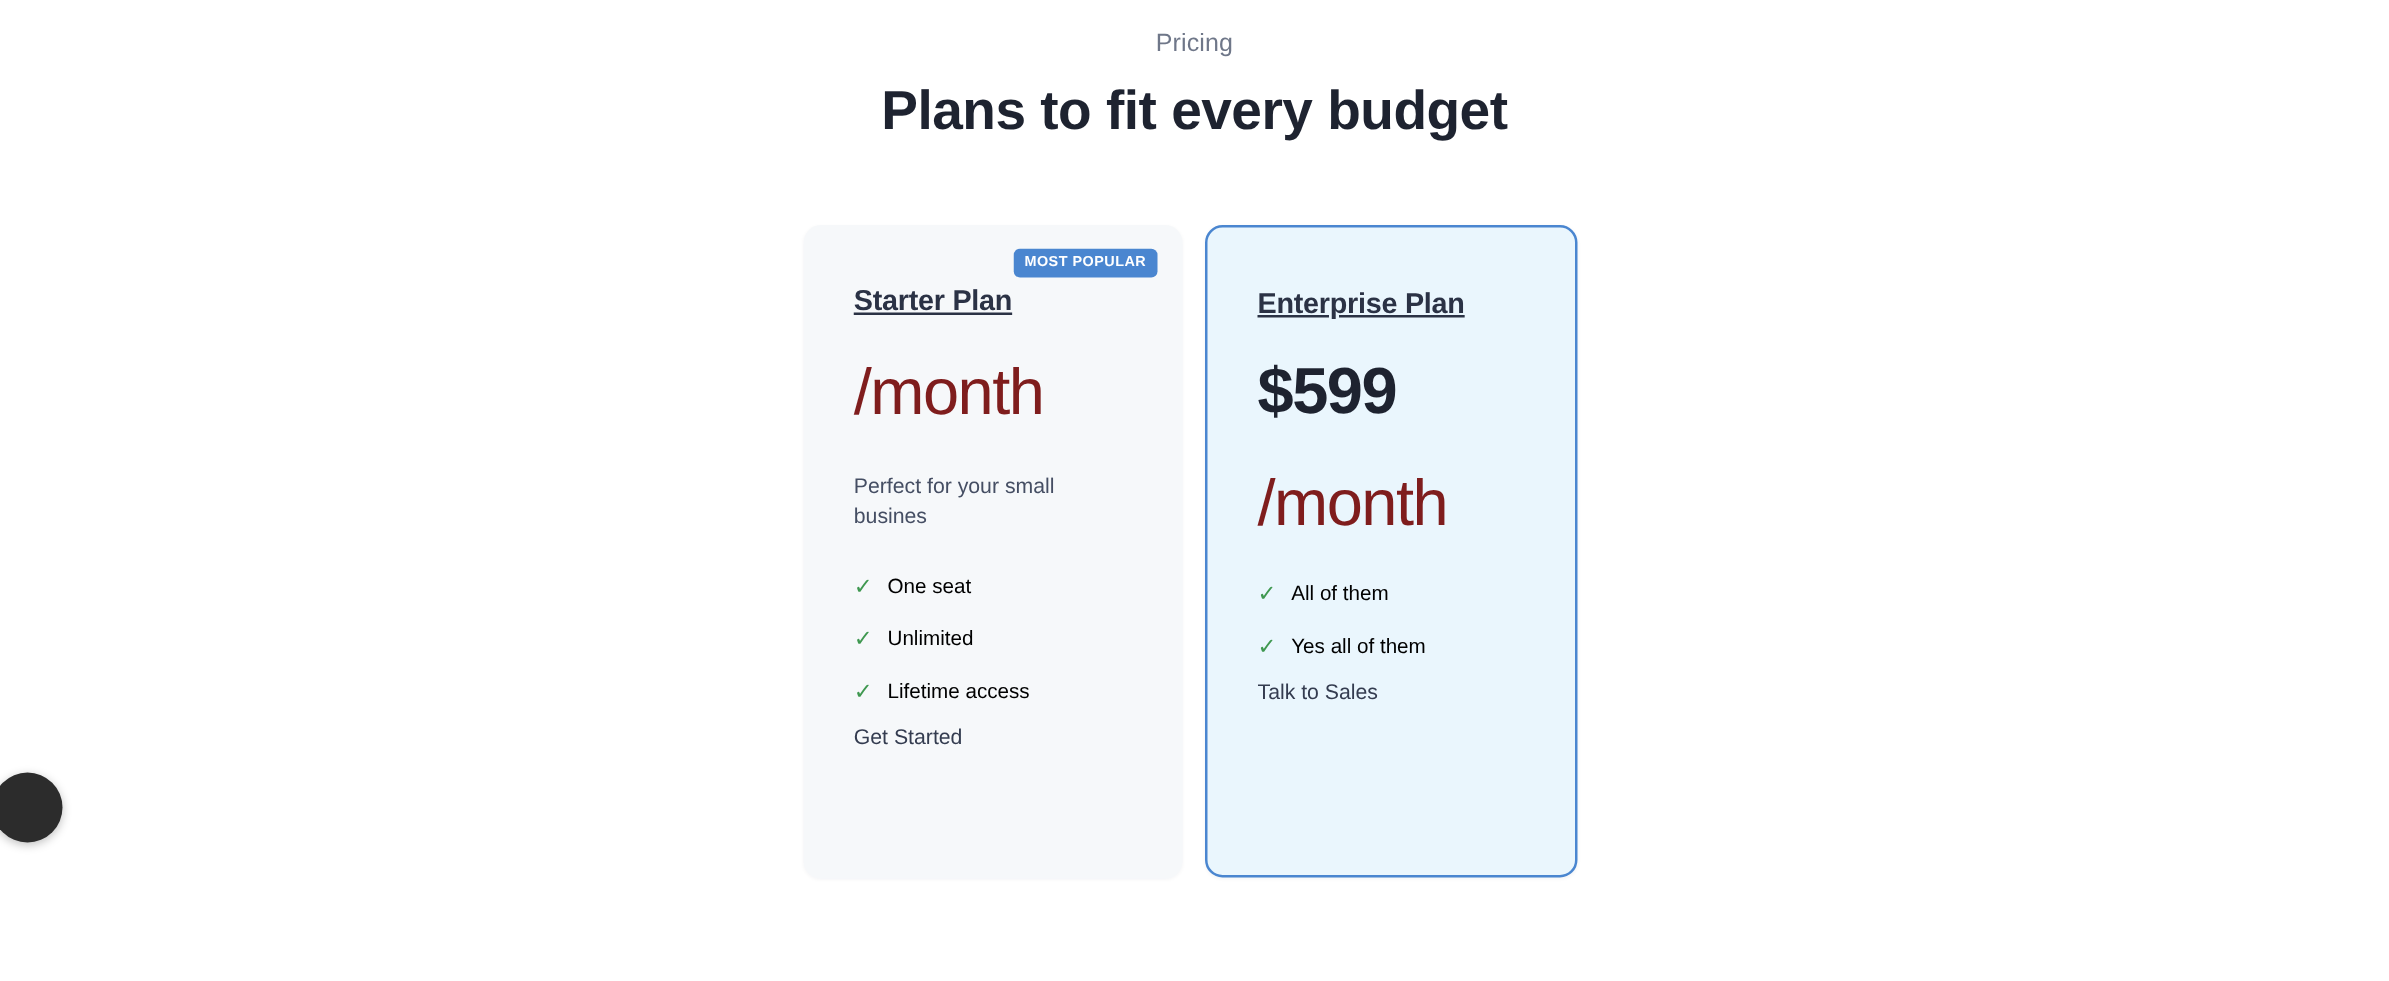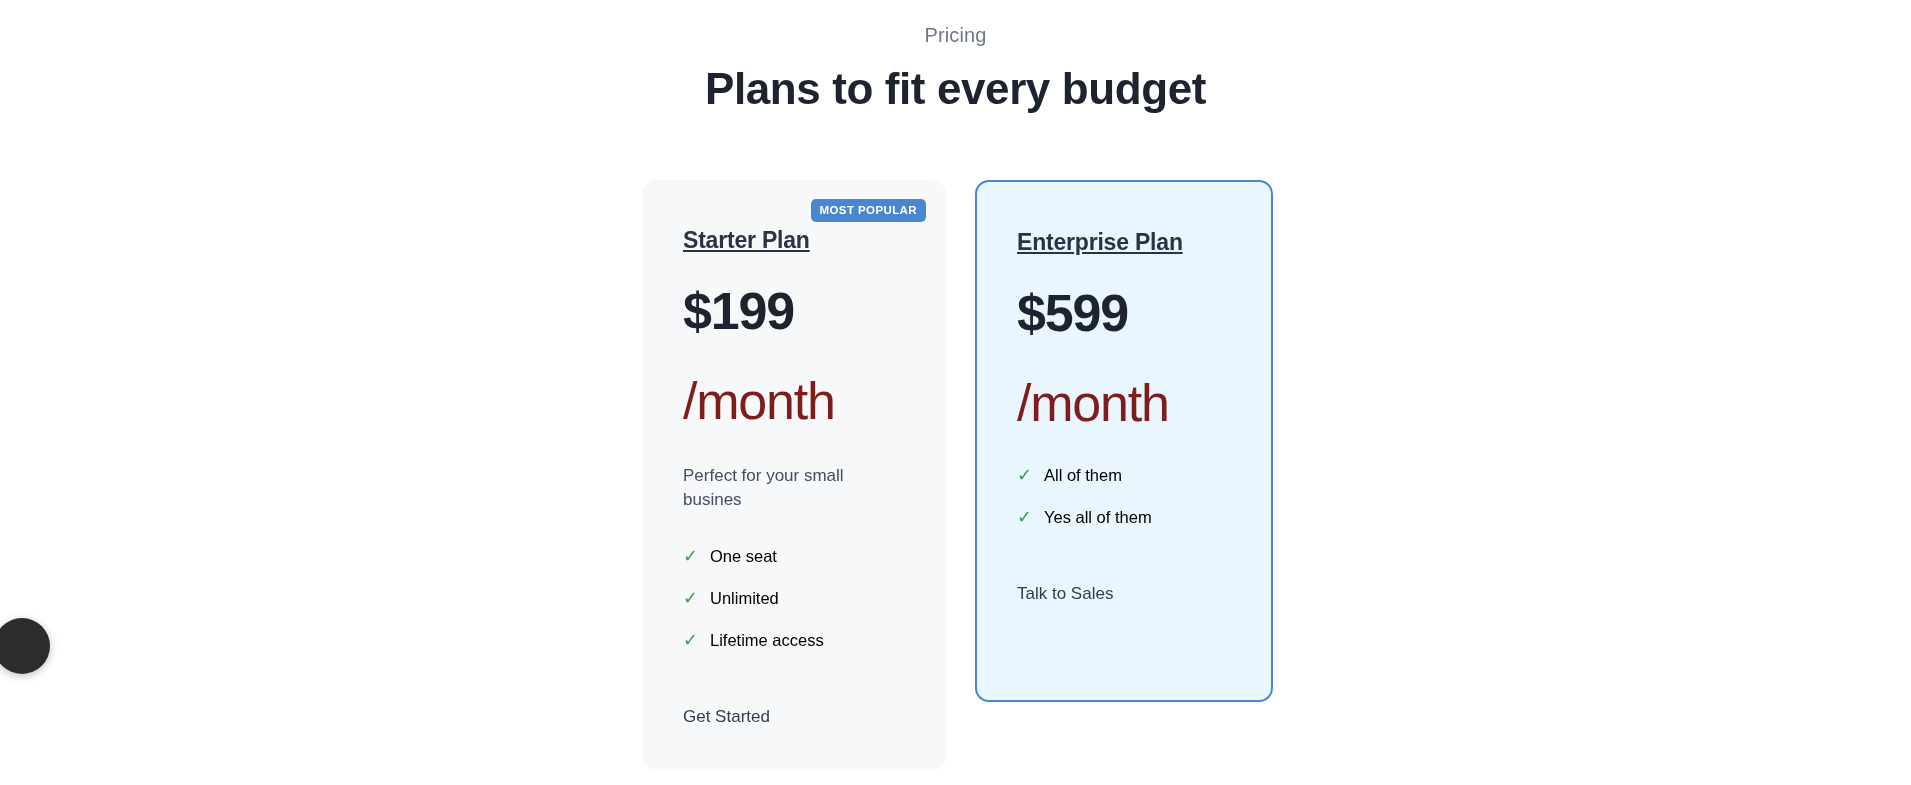--- a/index.html
+++ b/index.html
@@ -46,21 +46,21 @@
     letter-spacing: -0.4px;
   }
 
   
   .cards {
     position: absolute;
     top: 180px;
     left: 643px;
     display: flex;
     align-items: flex-start;
-    gap: 29px;
+    gap: 18px;
   }
 
   .card {
     position: relative;
     border-radius: 14px;
     padding: 34px 40px 40px 40px;
   }
 
   .card-starter {
     width: 303px;
@@ -156,21 +156,21 @@
   .feature-label {
     font-size: 16.5px;
     line-height: 22px;
     color: #000000;
     font-weight: 400;
     white-space: nowrap;
   }
 
   .cta {
     display: inline-block;
-    margin-top: 54px;
+    margin-top: 14px;
     font-size: 17px;
     line-height: 24px;
     color: #343c50;
     font-weight: 400;
     background: transparent;
     border: none;
     padding: 0;
     cursor: pointer;
     font-family: "Liberation Sans", sans-serif;
   }
@@ -199,21 +199,20 @@
   <div class="header">
     <div class="eyebrow">Pricing</div>
     <h1 class="headline">Plans to fit every budget</h1>
   </div>
 
   <div class="cards">
 
     <div class="card card-starter">
       <div class="badge">MOST POPULAR</div>
       <div class="plan-name">Starter Plan</div>
-      <div class="price">$199</div>
       <div class="period">/month</div>
       <div class="description">Perfect for your small busines</div>
       <ul class="feature-list">
         <li class="feature">
           <span class="check-icon">✓</span>
           <span class="feature-label">One seat</span>
         </li>
         <li class="feature">
           <span class="check-icon">✓</span>
           <span class="feature-label">Unlimited</span>

